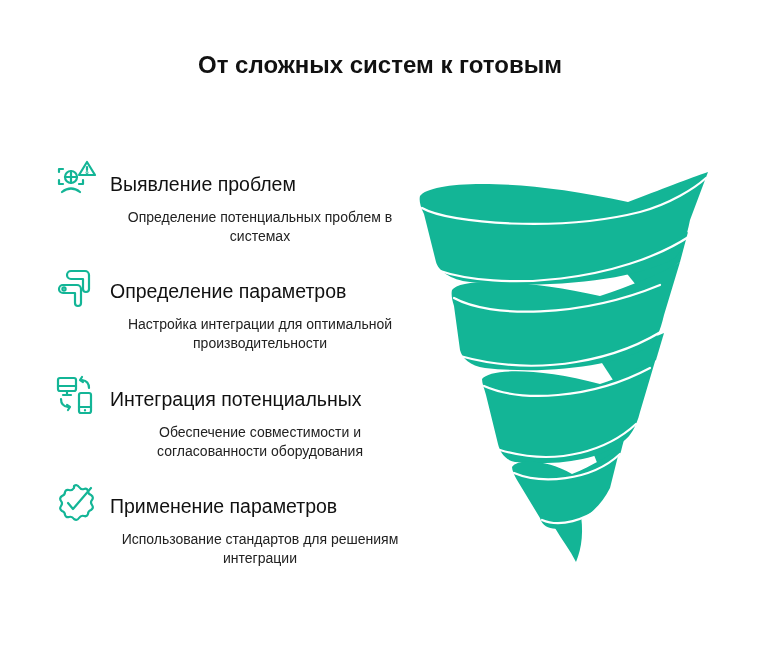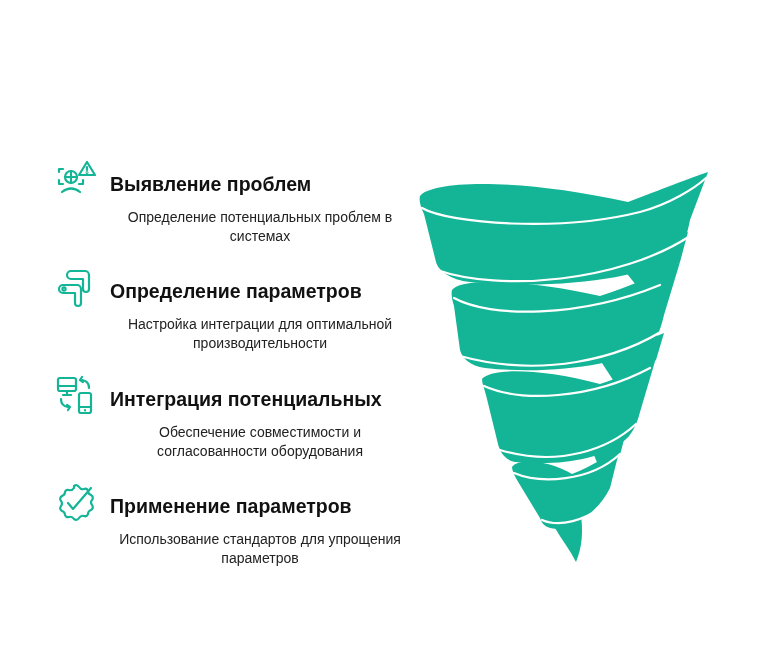--- a/index.html
+++ b/index.html
@@ -24,21 +24,21 @@
     }
     .step .icon {
       position: absolute;
       left: 0; top: 0;
       width: 44px; height: 44px;
     }
     .step .icon svg { width: 44px; height: 44px; display: block; }
     .step .heading {
       position: absolute;
       left: 55px; top: 12px;
-      font-weight: bold;
+      font-weight: normal;
       font-size: 19.5px;
       line-height: 24px;
       white-space: nowrap;
       color: #111111;
     }
     .step .desc {
       position: absolute;
       left: 55px; top: 48px;
       width: 300px;
       font-size: 14px;
@@ -51,20 +51,21 @@
       position: absolute;
       left: 410px; top: 160px;
       width: 310px; height: 410px;
     }
     .funnel svg { width: 310px; height: 410px; display: block; }
   </style>
 </head>
 <body>
 
 <div class="title">
+  <span>От сложных систем к готовым</span>
 </div>
 
 <div class="step" style="top:160px;">
   <div class="icon">
     <svg viewBox="0 0 44 44" fill="none" stroke="#13B596" stroke-width="2.2" stroke-linecap="round" stroke-linejoin="round">
       <path d="M4 12 V9 h4"></path>
       <path d="M4 20 v4 h4"></path>
       <path d="M24 24 h4 v-4"></path>
       <circle cx="16" cy="17" r="6"></circle>
       <path d="M16 11 v12"></path>
@@ -112,21 +113,21 @@
 </div>
 
 <div class="step" style="top:482px;">
   <div class="icon">
     <svg viewBox="0 0 44 44" fill="none" stroke="#13B596" stroke-width="2.2" stroke-linecap="round" stroke-linejoin="round">
       <path d="M19 4 q3 -2 5 1 q2 3 5 2 q3 -1 4 2 q0 3 3 4 q3 2 1 5 q-2 2 0 5 q2 3 -1 5 q-3 1 -3 4 q-1 3 -4 2 q-3 -1 -5 2 q-2 3 -5 1 q-2 -3 -5 -2 q-3 1 -4 -2 q0 -3 -3 -4 q-3 -2 -1 -5 q2 -3 0 -5 q-2 -3 1 -5 q3 -1 3 -4 q1 -3 4 -2 q3 1 5 -2 z"></path>
       <path d="M13 21 l5 6 l18 -21"></path>
     </svg>
   </div>
   <div class="heading">Применение параметров</div>
-  <div class="desc">Использование стандартов для упрощения параметров</div>
+  <div class="desc">Использование стандартов для решениям интеграции</div>
 </div>
 
 <div class="funnel">
   <svg viewBox="410 160 310 410">
     <g fill="#13B596">
 
       <path d="M620 265 L688 232 L680 262 L640 290 Z"></path>
       <path d="M600 360 L664 333 L656 360 L615 383 Z"></path>
       <path d="M592 450 L627 428 L620 455 L600 470 Z"></path>
 

